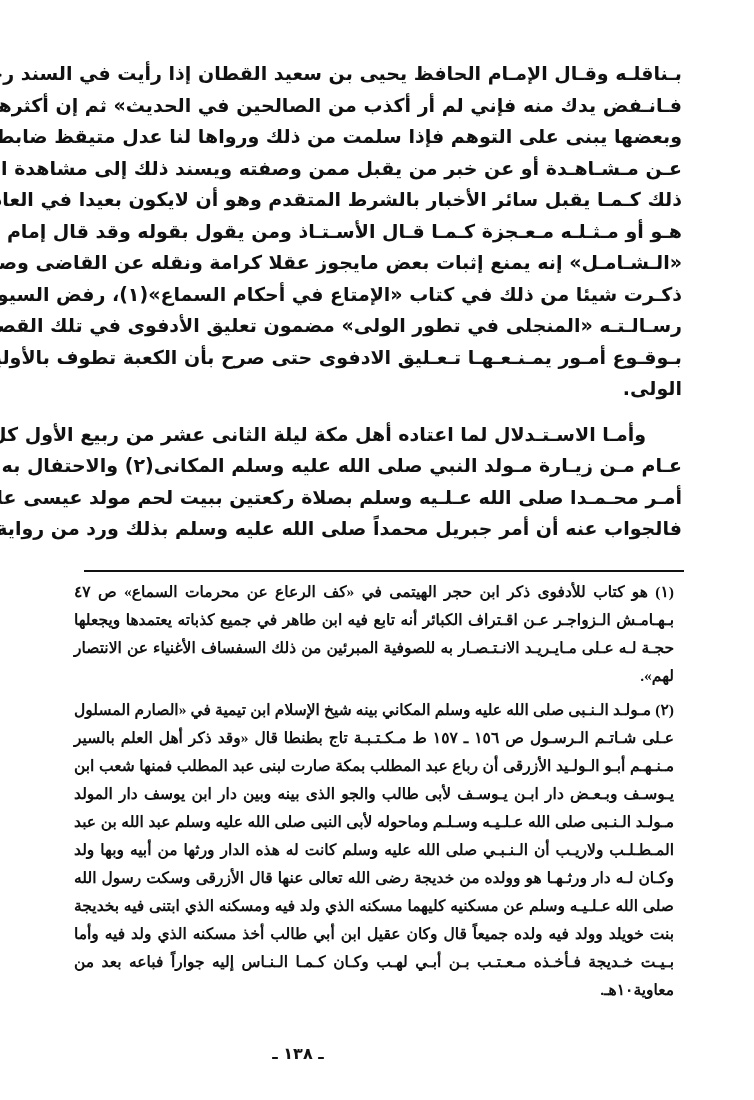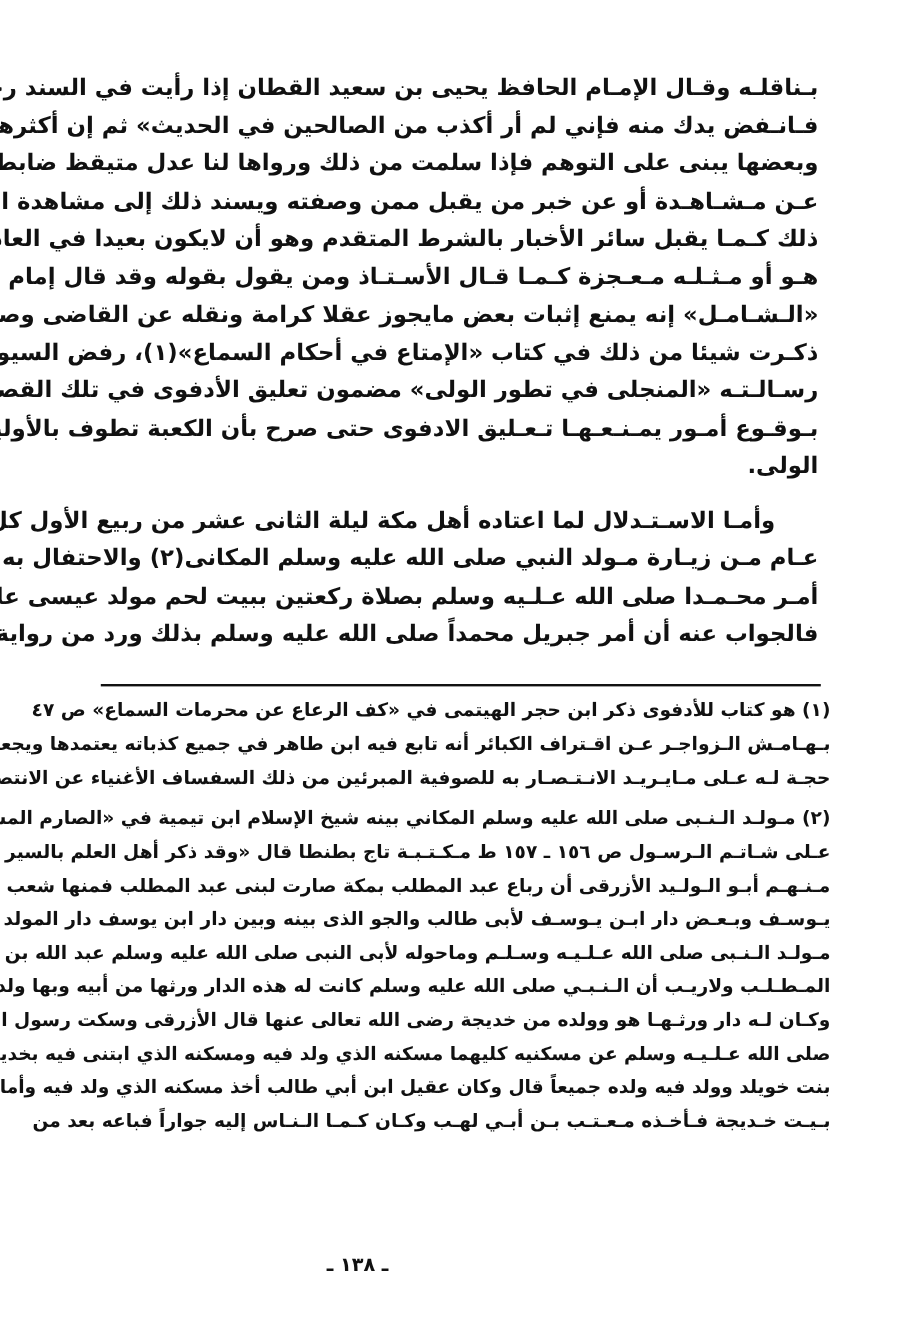--- a/index.html
+++ b/index.html
@@ -43,24 +43,25 @@
     .footnote-rule {
       position: absolute;
       left: 84px;
       top: 570px;
       width: 600px;
       height: 2px;
       background: #111111;
     }
     .footnotes {
       position: absolute;
-      left: 92px;
+      left: 74px;
       top: 578px;
       width: 600px;
       direction: rtl;
+      font-family: Liberation Serif, serif;
     }
     .footnotes .line {
       font-size: 15.5px;
       font-weight: bold;
       line-height: 28px;
       height: 28px;
       white-space: nowrap;
       text-align: justify;
       text-align-last: justify;
     }
@@ -109,29 +110,31 @@
   </div>
 </div>
 
 <div class="footnote-rule"></div>
 
 <div class="footnotes">
   <div>
     <div class="line">(١) هو كتاب للأدفوى ذكر ابن حجر الهيتمى في «كف الرعاع عن محرمات السماع» ص ٤٧</div>
     <div class="line">بـهـامـش الـزواجـر عـن اقـتراف الكبائر أنه تابع فيه ابن طاهر في جميع كذباته يعتمدها ويجعلها</div>
     <div class="line">حجـة لـه عـلى مـايـريـد الانـتـصـار به للصوفية المبرئين من ذلك السفساف الأغنياء عن الانتصار</div>
+    <div class="line last">لهم».</div>
   </div>
   <div class="fn-gap"></div>
   <div>
     <div class="line">(٢) مـولـد الـنـبى صلى الله عليه وسلم المكاني بينه شيخ الإسلام ابن تيمية في «الصارم المسلول</div>
     <div class="line">عـلى شـاتـم الـرسـول ص ١٥٦ ـ ١٥٧ ط مـكـتـبـة تاج بطنطا قال «وقد ذكر أهل العلم بالسير</div>
     <div class="line">مـنـهـم أبـو الـولـيد الأزرقى أن رباع عبد المطلب بمكة صارت لبنى عبد المطلب فمنها شعب ابن</div>
     <div class="line">يـوسـف وبـعـض دار ابـن يـوسـف لأبى طالب والجو الذى بينه وبين دار ابن يوسف دار المولد</div>
     <div class="line">مـولـد الـنـبى صلى الله عـلـيـه وسـلـم وماحوله لأبى النبى صلى الله عليه وسلم عبد الله بن عبد</div>
     <div class="line">المـطـلـب ولاريـب أن الـنـبـي صلى الله عليه وسلم كانت له هذه الدار ورثها من أبيه وبها ولد</div>
     <div class="line">وكـان لـه دار ورثـهـا هو وولده من خديجة رضى الله تعالى عنها قال الأزرقى وسكت رسول الله</div>
     <div class="line">صلى الله عـلـيـه وسلم عن مسكنيه كليهما مسكنه الذي ولد فيه ومسكنه الذي ابتنى فيه بخديجة</div>
     <div class="line">بنت خويلد وولد فيه ولده جميعاً قال وكان عقيل ابن أبي طالب أخذ مسكنه الذي ولد فيه وأما</div>
     <div class="line">بـيـت خـديجة فـأخـذه مـعـتـب بـن أبـي لهـب وكـان كـمـا الـنـاس إليه جواراً فباعه بعد من</div>
+    <div class="line last">معاوية١٠هـ.</div>
   </div>
 </div>
 
 <div class="page-number">ـ ١٣٨ ـ</div>
 
 </body></html>

